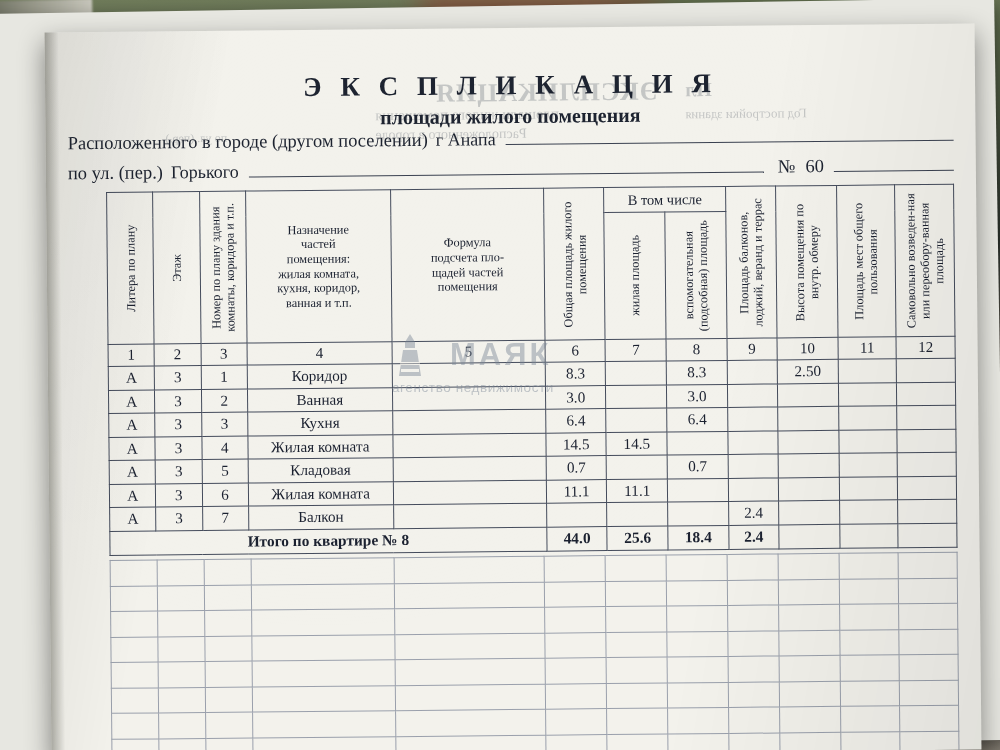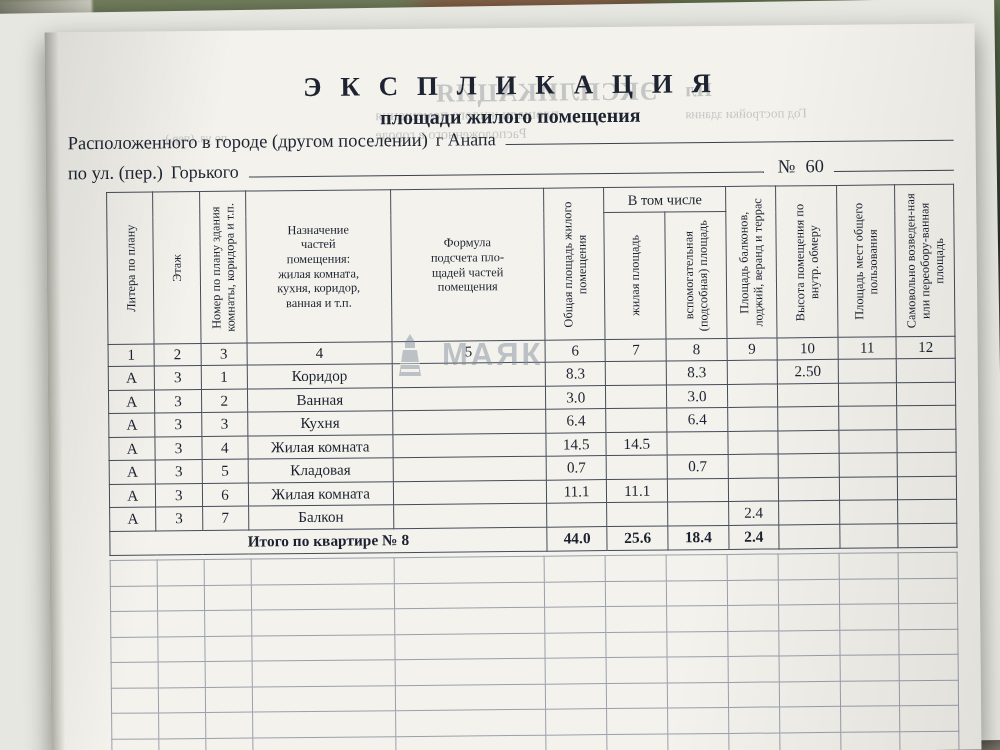--- a/index.html
+++ b/index.html
@@ -237,21 +237,21 @@
   
   .watermark {
     position: absolute;
     left: 390px;
     top: 332px;
     width: 420px;
     pointer-events: none;
     opacity: 0.45;
     text-align: left;
   }
-  .wm-row { display: flex; align-items: center; gap: 12px; }
+  .wm-row { display: flex; align-items: center; gap: 20px; }
   .wm-title {
     font-family: "Liberation Sans", sans-serif;
     font-size: 31px;
     font-weight: bold;
     letter-spacing: 3px;
     color: #7b8796;
   }
   .wm-sub {
     font-family: "Liberation Sans", sans-serif;
     font-size: 13.5px;
@@ -649,15 +649,16 @@
     <div class="wm-row">
       <svg class="wm-lighthouse" viewBox="0 0 40 46">
         <polygon points="20,2 25,10 15,10" fill="#7b8796"></polygon>
         <rect x="15" y="10" width="10" height="6" fill="#7b8796"></rect>
         <polygon points="13,18 27,18 31,44 9,44" fill="#7b8796"></polygon>
         <rect x="10" y="30" width="20" height="3" fill="#f3f2ec"></rect>
         <rect x="11" y="37" width="18" height="3" fill="#f3f2ec"></rect>
       </svg>
       <span class="wm-title">МАЯК</span>
     </div>
+    <div class="wm-sub">агенство недвижимости</div>
   </div>
 
 </div>
 
 </body></html>

